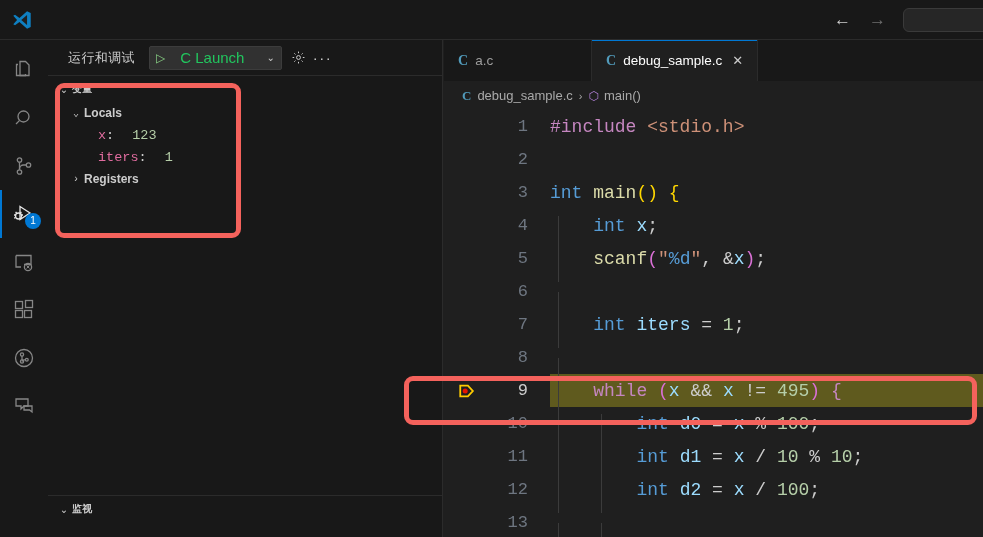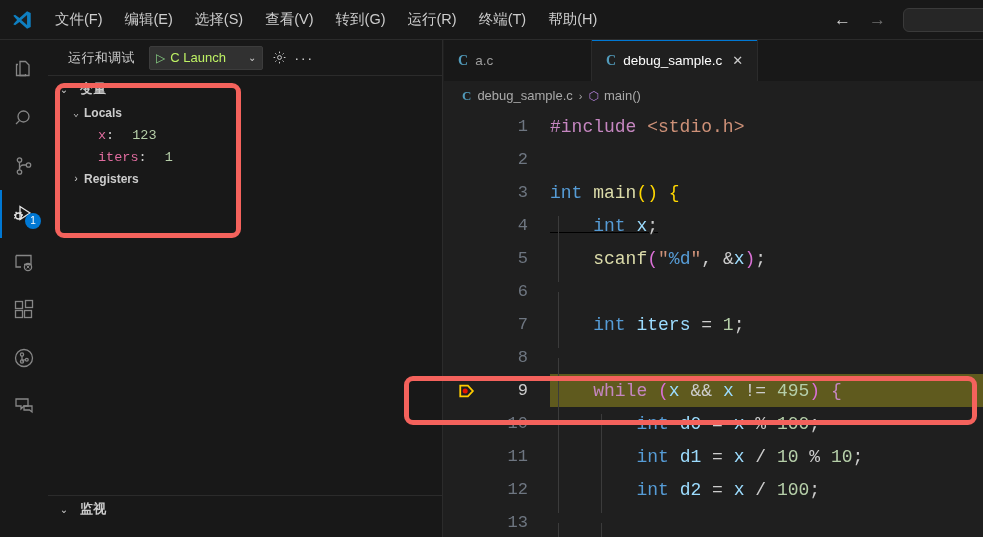--- a/index.html
+++ b/index.html
@@ -83,36 +83,35 @@
     color: #cccccc; font-size: 13px; letter-spacing: .4px;
     white-space: nowrap;
   }
   .debug-launch {
     display: flex; align-items: center;
     background: #313131; border: 1px solid #3c3c3c;
     border-radius: 2px; height: 24px;
     margin-left: 14px; padding: 0 2px 0 4px;
   }
   .play-icon { color: #89d185; font-size: 12px; padding: 0 5px 0 2px; line-height: 1; }
-  .launch-name { color: #bef264; font-size: 13px; padding-right: 22px; white-space: nowrap; }
+  .launch-name { color: #22c55e; font-size: 15px; padding-right: 22px; white-space: nowrap; margin-left: 10px; }
   .chev { color: #cccccc; font-size: 10px; padding-right: 4px; }
   .gear-btn { margin-left: 9px; color: #cccccc; display:flex; align-items:center; }
   .dots-btn { margin-left: 7px; color: #cccccc; font-size: 15px; letter-spacing: 1.5px; line-height: 1; }
 
   
   .pane-section { border-top: 1px solid #2b2b2b; }
   .pane-head {
     height: 26px; display: flex; align-items: center;
     padding-left: 8px;
   }
   .pane-twisty { color: #cccccc; font-size: 10px; width: 16px; text-align: center; }
   .pane-title {
-    color: #cccccc; font-size: 13px; font-weight: bold;
+    color: #cccccc; font-size: 10px; font-weight: bold;
     letter-spacing: .3px;
-    margin-left: 8px;
   }
   .tree-row {
     height: 22px; display: flex; align-items: center;
     font-family: "Liberation Mono", "DejaVu Sans Mono", monospace;
     font-size: 13.5px;
   }
   .tree-twisty { color: #cccccc; font-size: 10px; width: 16px; text-align: center; }
   .scope-label {
     color: #cccccc; font-size: 12px; font-weight: bold;
     font-family: "Liberation Sans", sans-serif;
@@ -205,30 +204,20 @@
 
 <div id="app">
 
   <div class="menubar">
     <div class="vscode-logo">
       <svg width="22" height="22" viewBox="0 0 24 24" aria-hidden="true">
         <path d="M17.5 2.5 L21.5 4.4 L21.5 19.6 L17.5 21.5 L9.2 14.2 L4.4 17.8 L2.5 16.7 L6.6 12 L2.5 7.3 L4.4 6.2 L9.2 9.8 Z" fill="#0f7fc1"></path>
         <path d="M17.5 6.6 L17.5 17.4 L11.2 12 Z" fill="#1f1f1f"></path>
       </svg>
     </div>
-    <div id="menu-items" style="display:flex;align-items:center;">
-        <div class="menu-item">文件(F)</div>
-        <div class="menu-item">编辑(E)</div>
-        <div class="menu-item">选择(S)</div>
-        <div class="menu-item">查看(V)</div>
-        <div class="menu-item">转到(G)</div>
-        <div class="menu-item">运行(R)</div>
-        <div class="menu-item">终端(T)</div>
-        <div class="menu-item">帮助(H)</div>
-      </div>
     <div class="menu-spacer"></div>
     <div class="navarrow back">←</div>
     <div class="navarrow fwd">→</div>
     <div class="searchbox" title=""></div>
   </div>
 
   <div class="activitybar">
 
     <div class="act-item">
       <svg width="24" height="24" viewBox="0 0 24 24" fill="none" stroke="currentColor" stroke-width="1.3">
@@ -400,21 +389,21 @@
             <div class="bp-slot"></div>
             <div class="lineno">3</div>
           </div>
           <div class="code-text" style="position: relative; z-index: 2; background: transparent;"><span class="t-type">int </span><span class="t-fn">main</span><span class="t-brace">()</span><span class="t-punct"> </span><span class="t-brace">{</span></div>
         </div>
         <div class="code-line">
           <div class="gutter">
             <div class="bp-slot"></div>
             <div class="lineno">4</div>
           </div>
-          <div class="code-text" style="position: relative; z-index: 2; background: transparent; text-decoration: underline;"><span class="indent-guide" style="left: 8px;"></span><span class="t-punct">    </span><span class="t-type">int </span><span class="t-var">x</span><span class="t-punct">;</span></div>
+          <div class="code-text" style="position: relative; z-index: 2; background: transparent;"><span class="indent-guide" style="left: 8px;"></span><span class="t-punct">    </span><span class="t-type">int </span><span class="t-var">x</span><span class="t-punct">;</span></div>
         </div>
         <div class="code-line">
           <div class="gutter">
             <div class="bp-slot"></div>
             <div class="lineno">5</div>
           </div>
           <div class="code-text" style="position: relative; z-index: 2; background: transparent;"><span class="indent-guide" style="left: 8px;"></span><span class="t-punct">    </span><span class="t-fn">scanf</span><span class="t-paren">(</span><span class="t-str">"</span><span class="t-fmt">%d</span><span class="t-str">"</span><span class="t-punct">, </span><span class="t-punct">&amp;</span><span class="t-var">x</span><span class="t-paren">)</span><span class="t-punct">;</span></div>
         </div>
         <div class="code-line">
           <div class="gutter">

